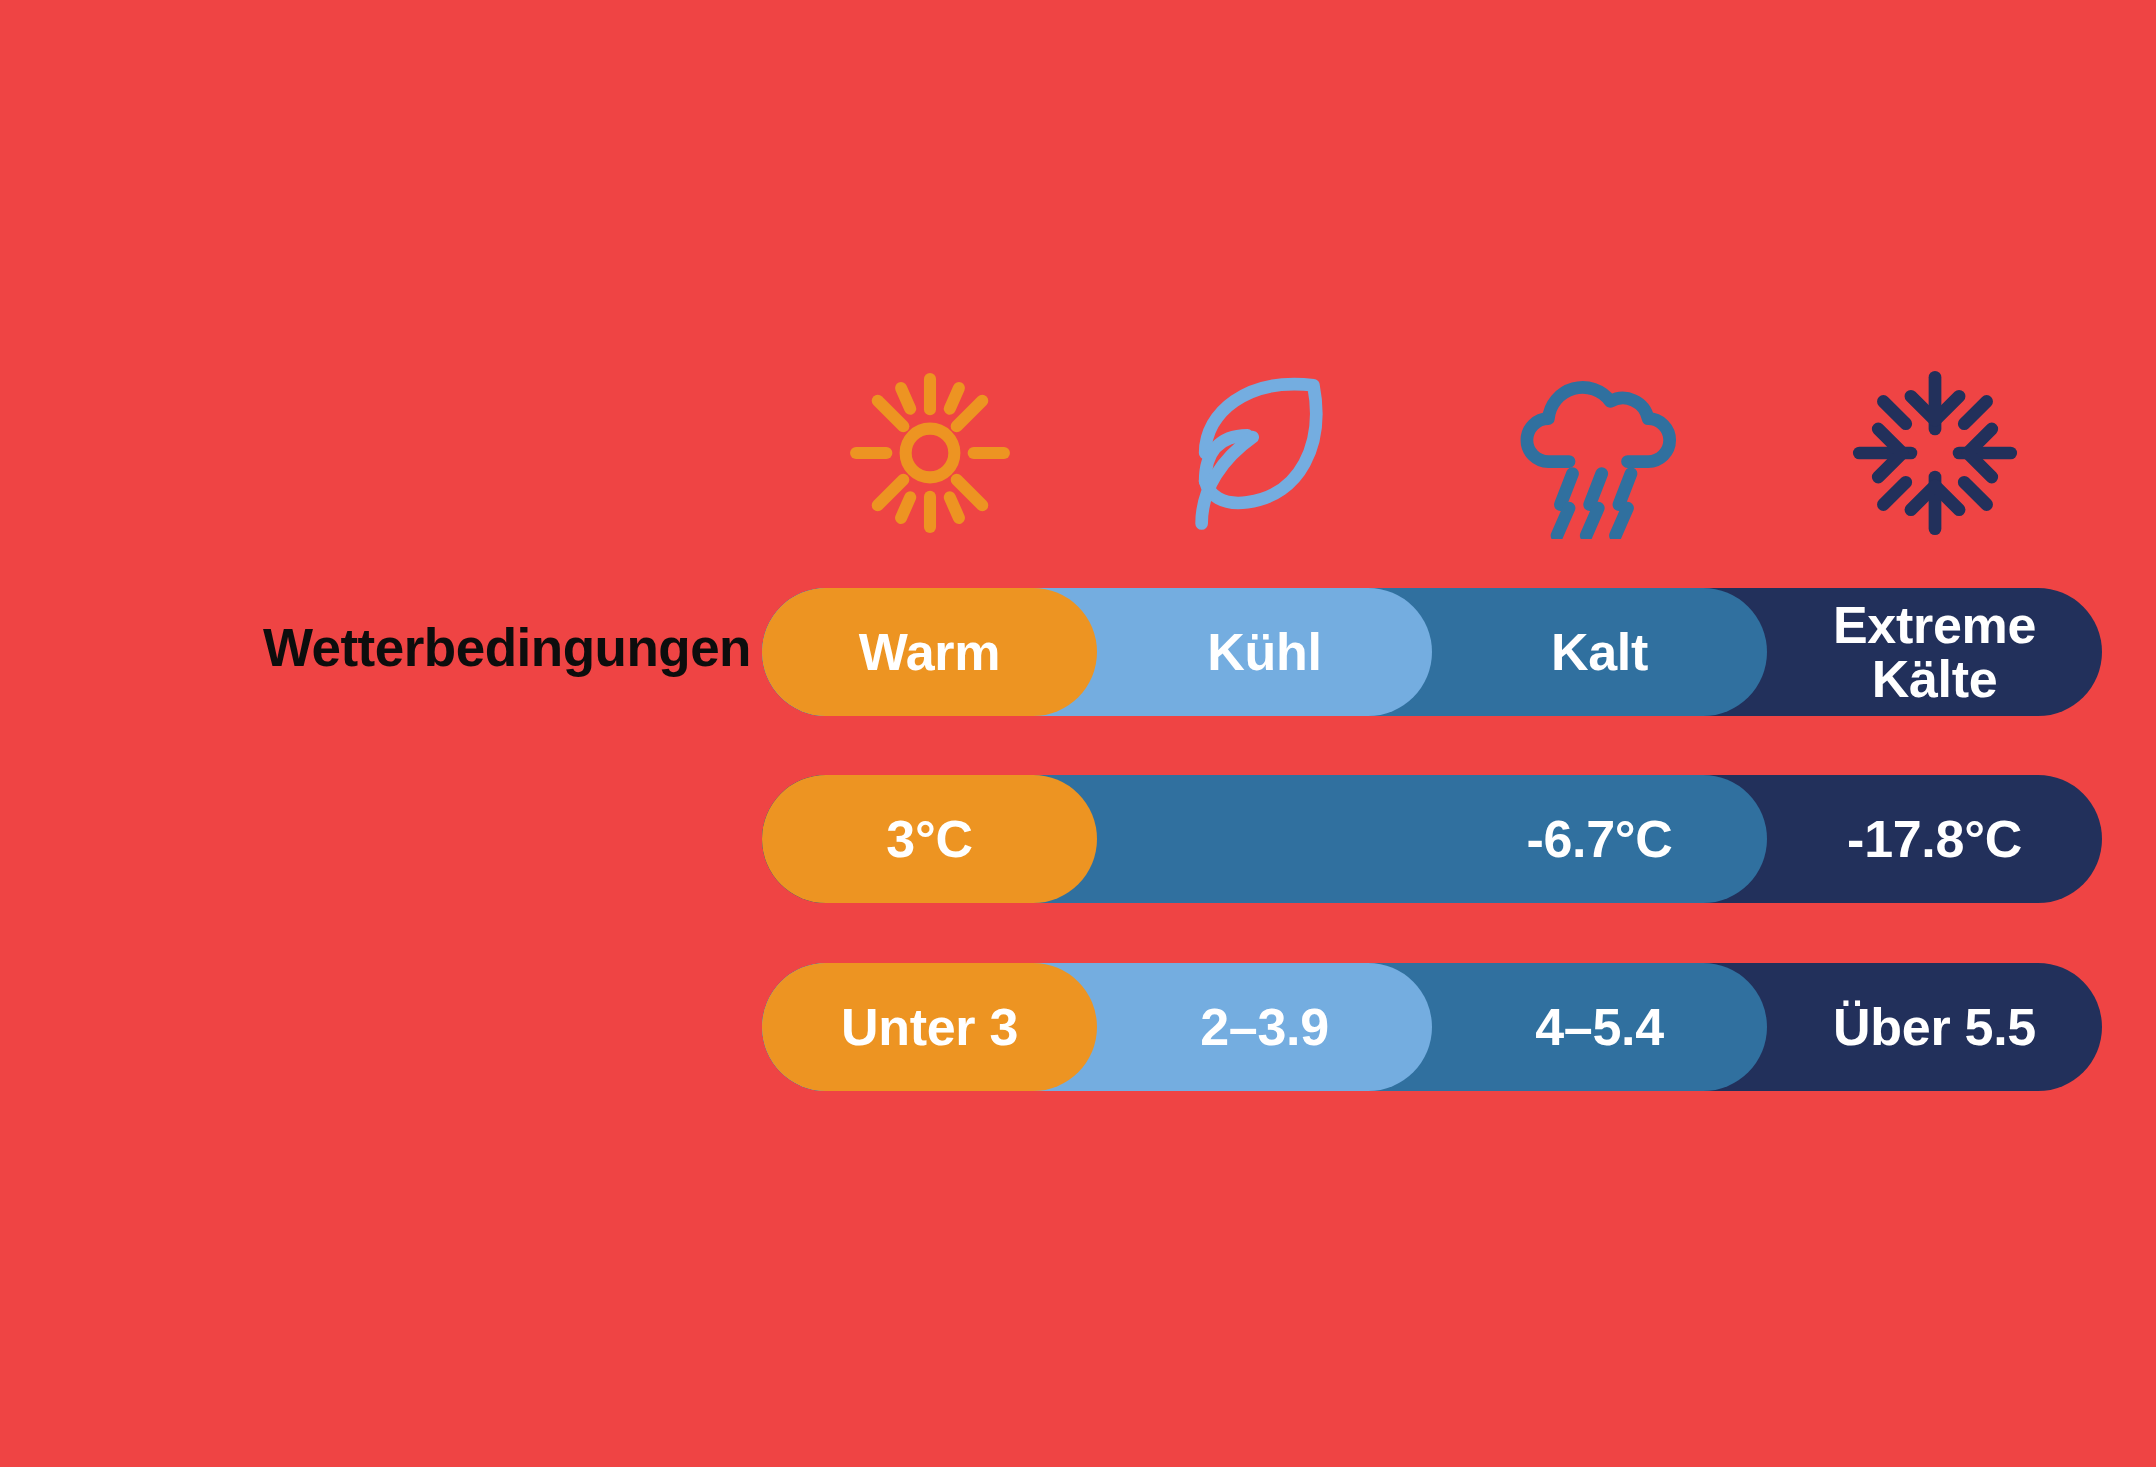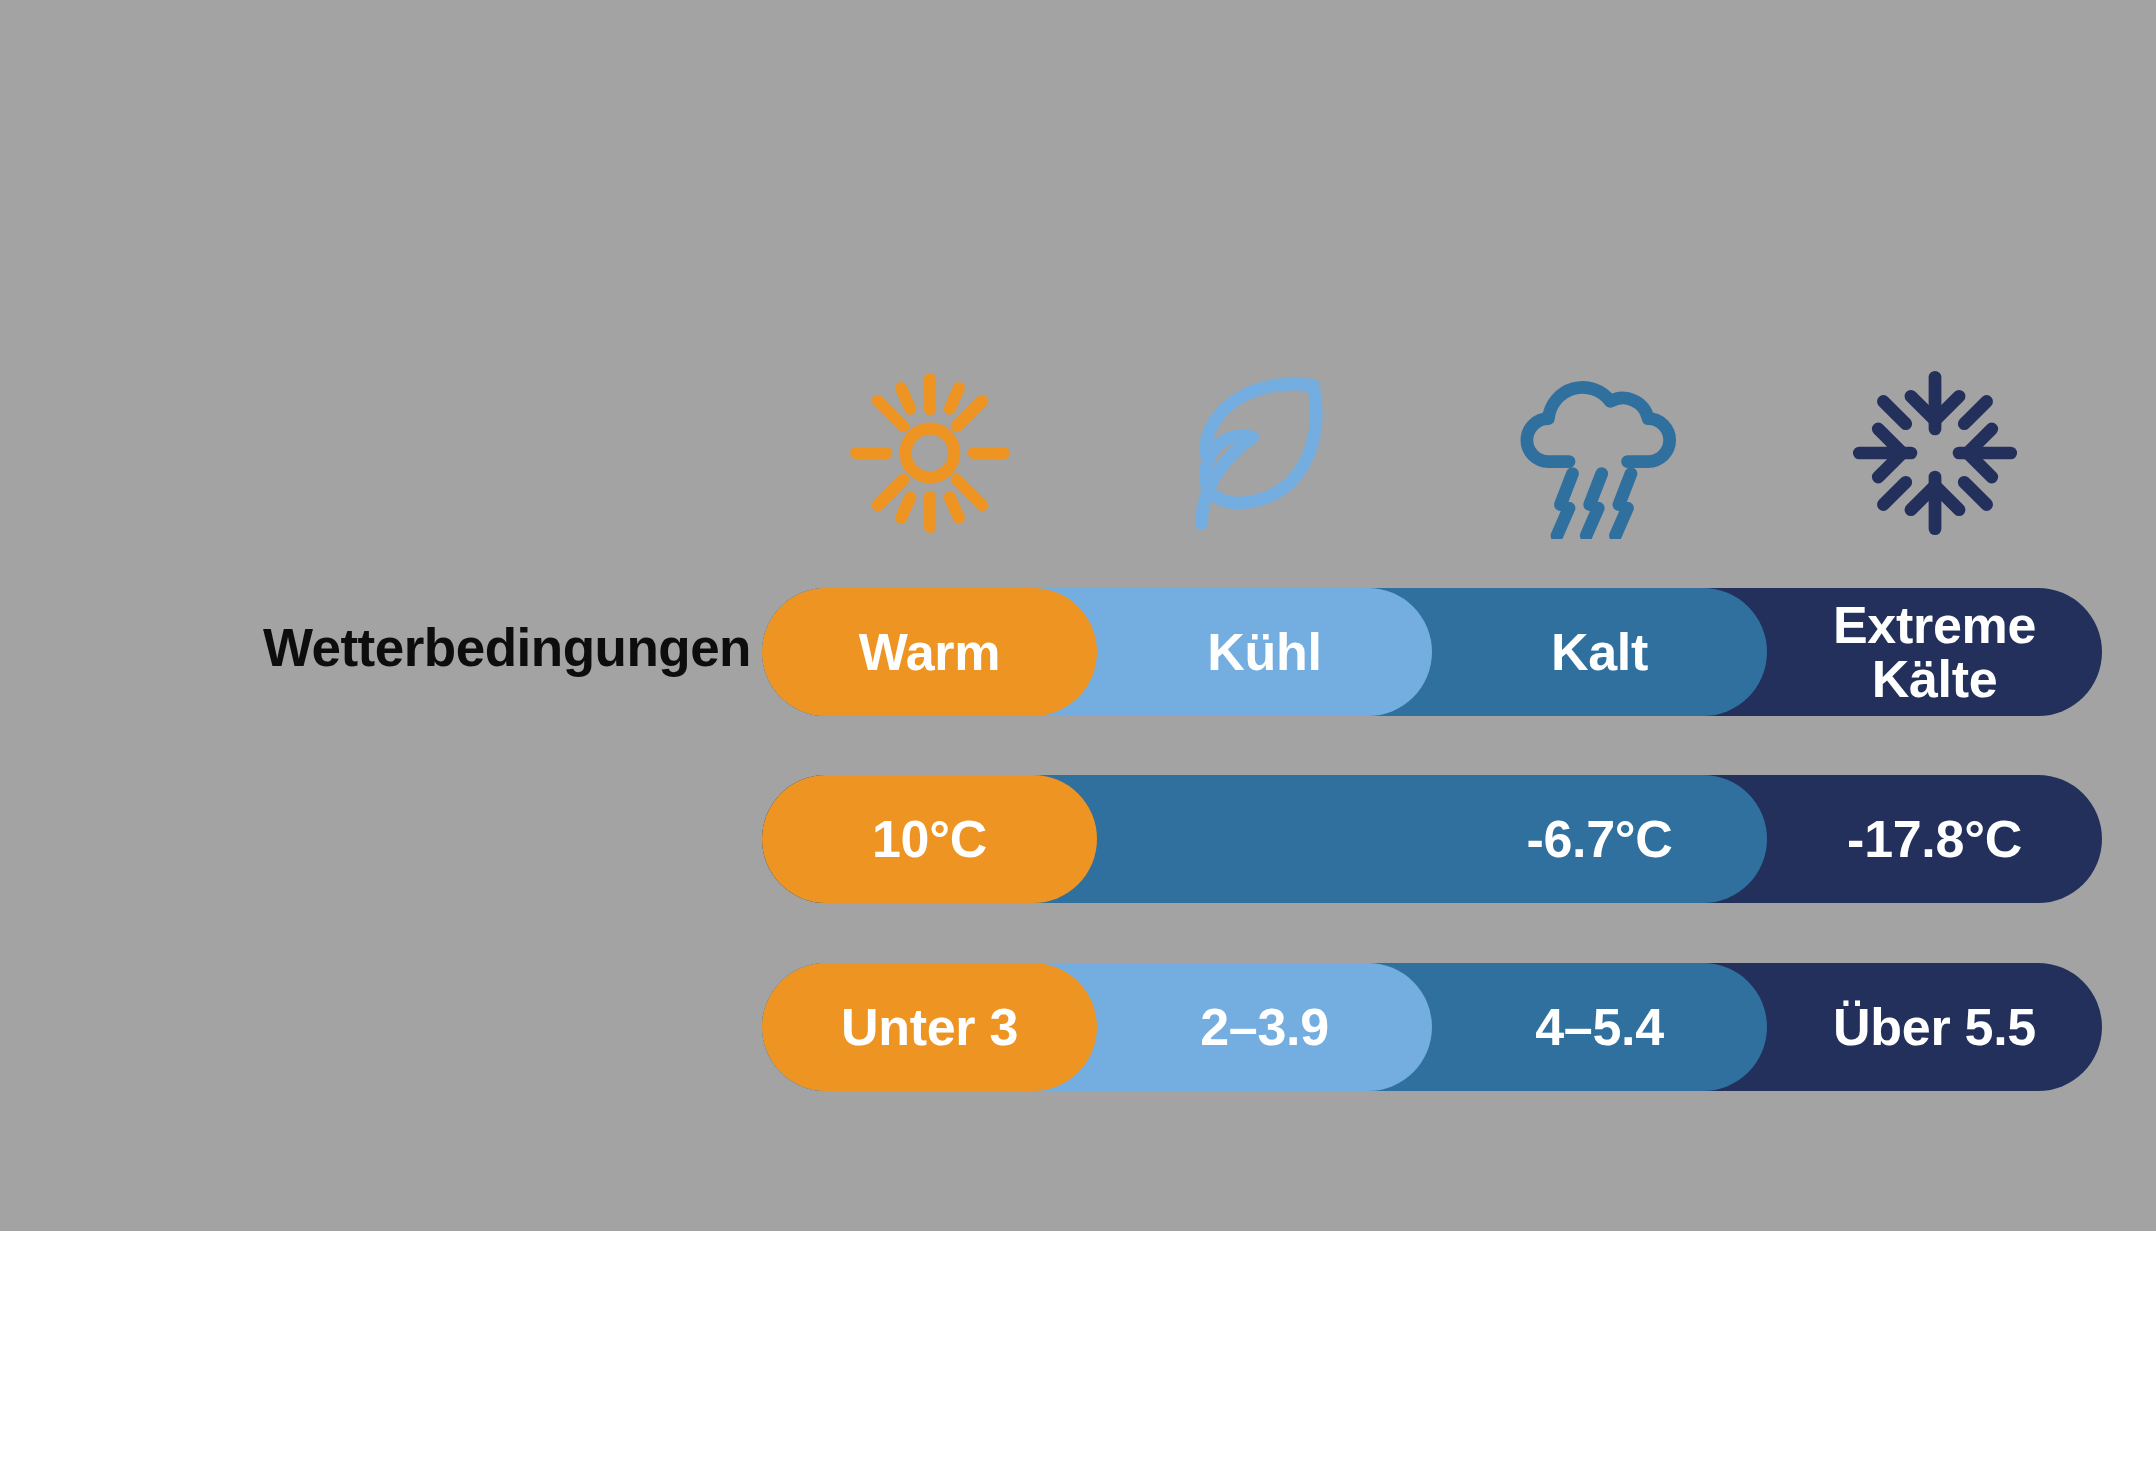--- a/index.html
+++ b/index.html
@@ -10,22 +10,22 @@
   body {
     width: 2156px;
     height: 1467px;
     font-family: "Liberation Sans", "DejaVu Sans", sans-serif;
     overflow: hidden;
   }
 
   #canvas {
     position: relative;
     width: 2156px;
-    height: 1231px;
-    background: #a3a3a3;
+    height: 1467px;
+    background: #ef4444;
   }
 
   
   .icon-row {
     position: absolute;
     left: 762px;
     top: 338px;
     width: 1340px;
     height: 230px;
     display: flex;
@@ -200,21 +200,21 @@
 
 
   <div class="bar b2">
     <div class="seg s0" style="background:#22305B">
       <span class="seg-text">-17.8°C</span>
     </div>
     <div class="seg s1" style="background:#30709F">
       <span class="seg-text">-6.7°C</span>
     </div>
     <div class="seg s3" style="background:#ED9422">
-      <span class="seg-text">10°C</span>
+      <span class="seg-text">3°C</span>
     </div>
   </div>
 
 
   <div class="bar b3">
     <div class="seg s0" style="background:#22305B">
       <span class="seg-text">Über 5.5</span>
     </div>
     <div class="seg s1" style="background:#30709F">
       <span class="seg-text">4–5.4</span>

